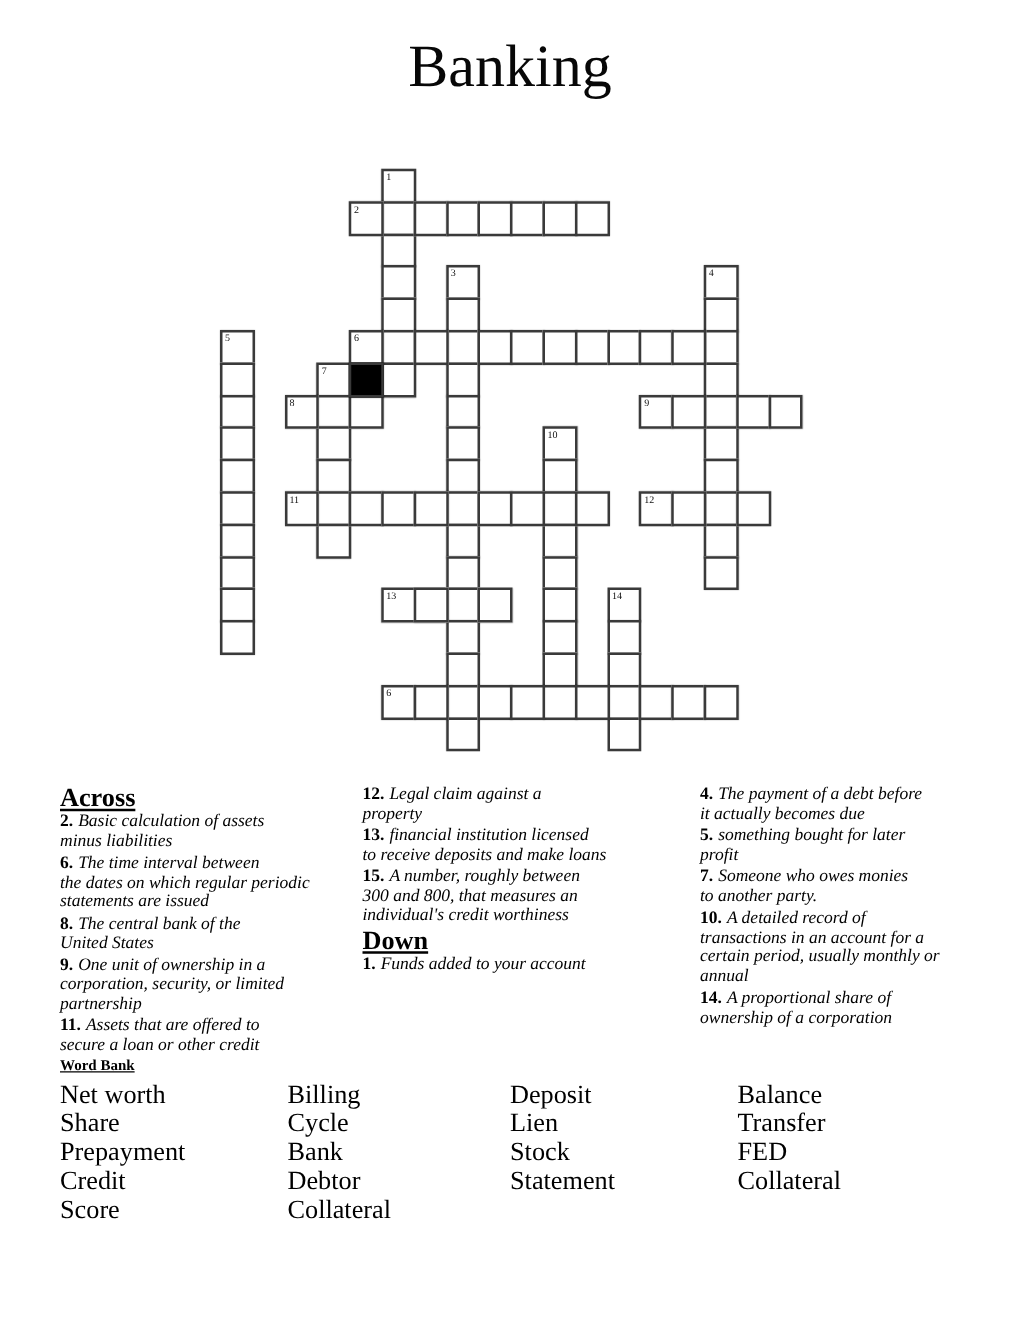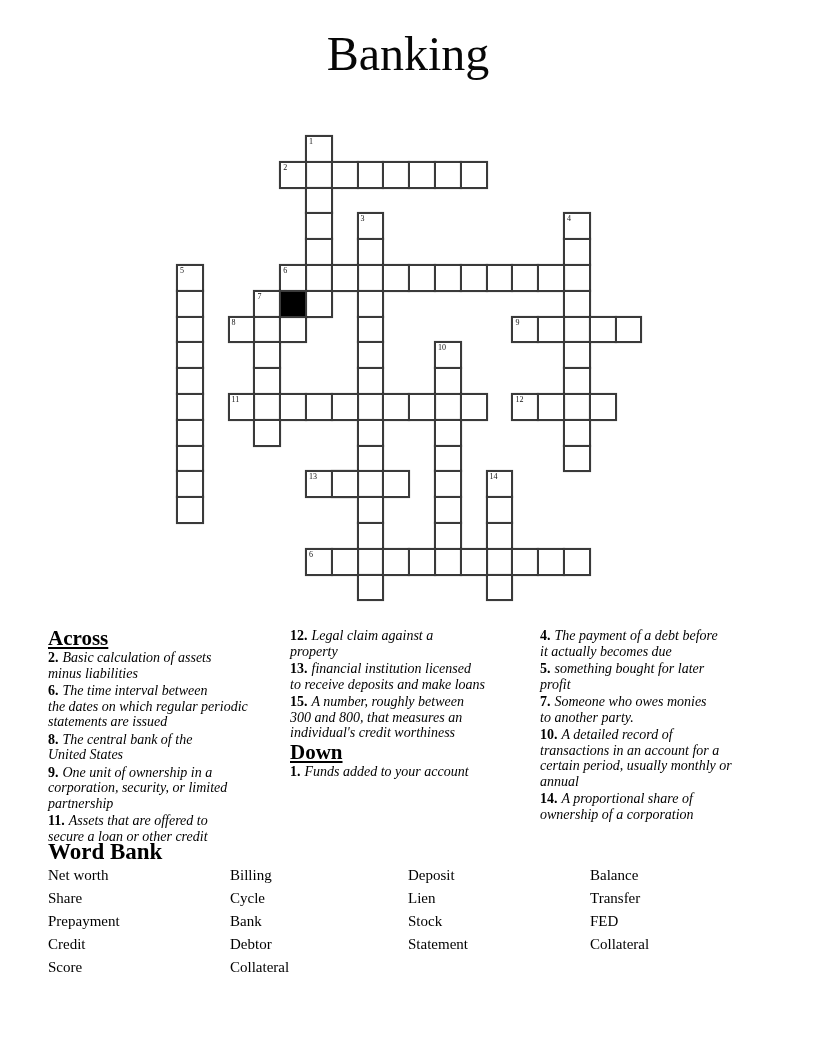--- a/index.html
+++ b/index.html
@@ -23,35 +23,35 @@
   .cell .num {
     position:absolute; top:0px; left:2px;
     font-size:8px; line-height:9px; font-family:"Liberation Serif", serif;
     color:#111;
   }
   
   #clues { position:absolute; left:0; top:0; }
   .clue-col { position:absolute; top:628px; font-size:14px; line-height:15.5px; }
   .clue-col:nth-of-type(1) { left:48px;  width:240px; }
   .clue-col:nth-of-type(2) { left:290px; width:244px; }
-  .clue-col:nth-of-type(3) { left:540px; width:252px; }
+  .clue-col:nth-of-type(3) { left:560px; width:252px; }
   .clue-heading {
     font-size:21px; font-weight:bold; text-decoration:underline;
     line-height:18px; margin-bottom:3px; margin-top:1px;
   }
   .clue { margin-bottom:2px; }
   .clue b { margin-right:4px; }
   .clue span { white-space:pre-line;font-style:italic; }
   
   #wb-heading {
     position:absolute; left:48px; top:841px;
-    font-size:23px; font-weight:bold; line-height:22px;
+    font-size:12px; font-weight:bold; text-decoration:underline; line-height:22px;
   }
   #wordbank { position:absolute; left:0; top:0; }
-  .wb-col { position:absolute; top:864px; font-size:15px; line-height:23px; }
+  .wb-col { position:absolute; top:864px; font-size:21px; line-height:23px; }
   .wb-col:nth-of-type(1) { left:48px; }
   .wb-col:nth-of-type(2) { left:230px; }
   .wb-col:nth-of-type(3) { left:408px; }
   .wb-col:nth-of-type(4) { left:590px; }
 </style>
 </head>
 <body>
 
 <div>
   <div id="title">Banking</div>

